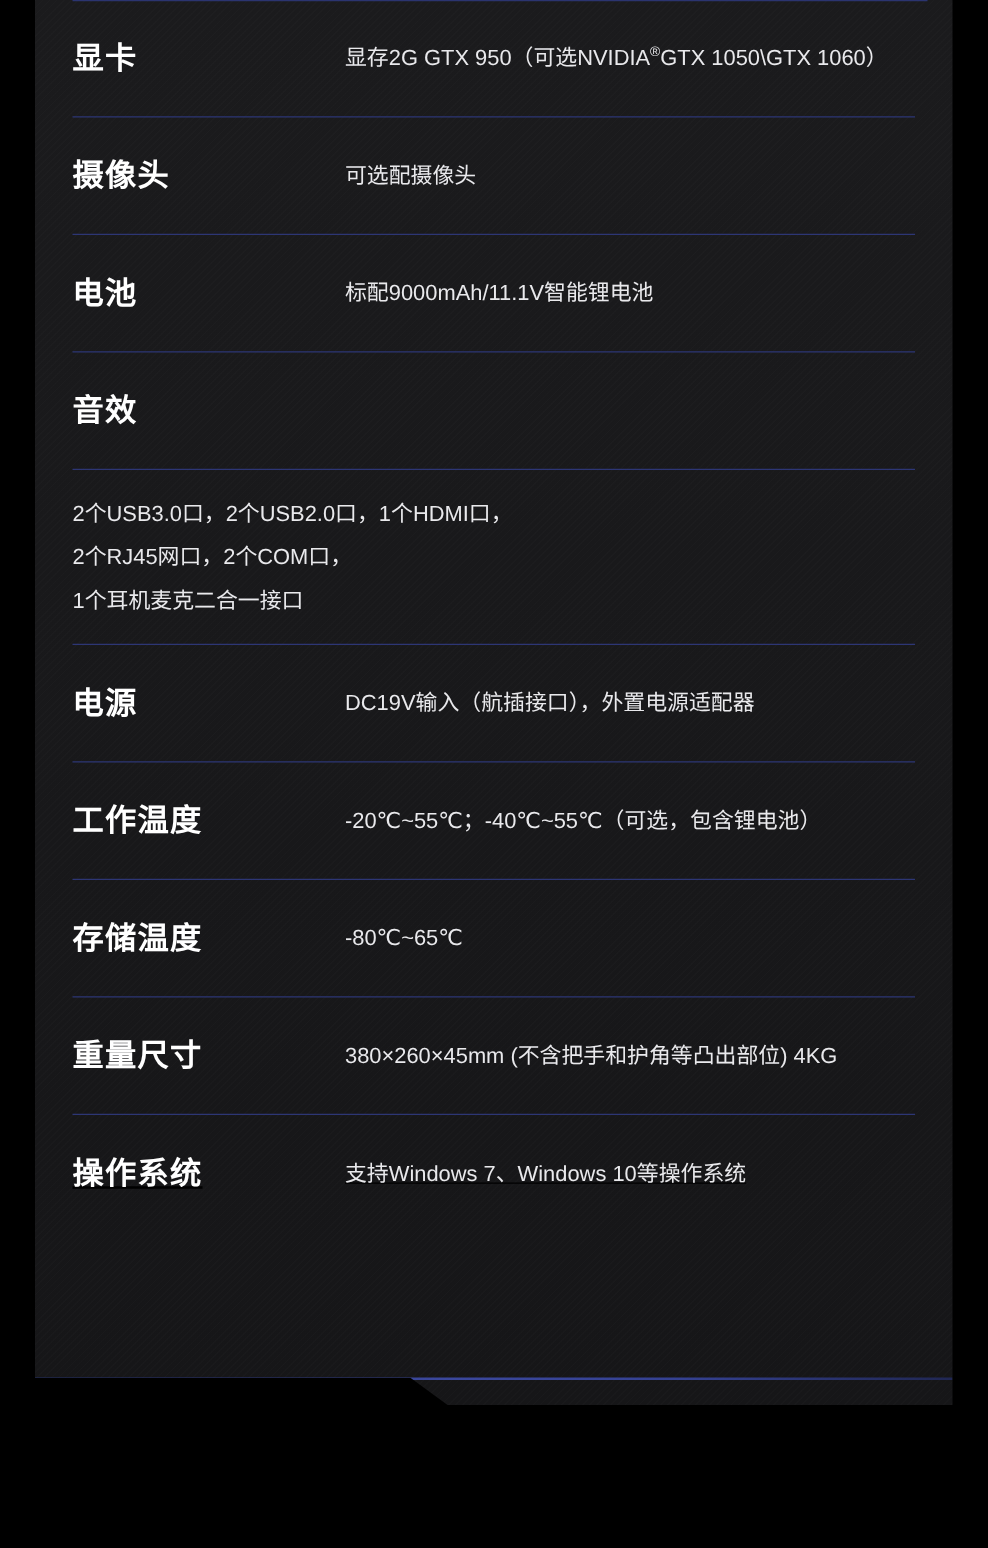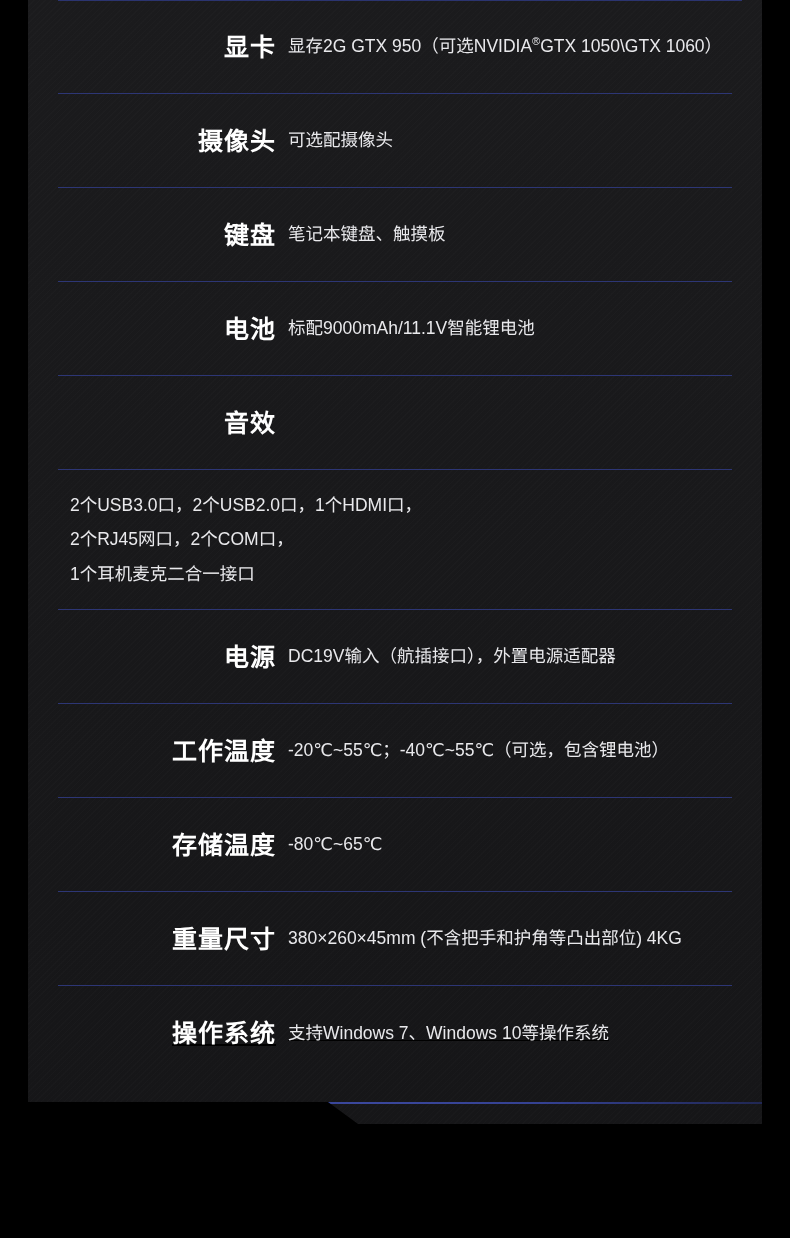--- a/index.html
+++ b/index.html
@@ -83,40 +83,39 @@
   .row.tall {
     min-height: 140px;
   }
   .row.first {
     min-height: 94px;
   }
 
   .cell-label {
     width: 218px;
     flex: 0 0 218px;
-    text-align: right;
+    text-align: left;
     color: #ffffff;
     font-size: 25px;
     font-weight: bold;
     letter-spacing: 1px;
     line-height: 1.2;
   }
 
   .cell-value {
     flex: 1 1 auto;
     color: #e9e9ec;
     font-size: 17.5px;
     line-height: 1.95;
     padding-right: 20px;
     font-weight: normal;
   }
   .cell-value .line {
     display: block;
     white-space: nowrap;
-    margin-left: 12px;
   }
   sup.reg {
     font-size: 11px;
     vertical-align: super;
     line-height: 0;
   }
 
   
   .top-divider {
     position: absolute;
@@ -147,26 +146,20 @@
             <span class="line">显存2G GTX 950（可选NVIDIA<sup class="reg">®</sup>GTX 1050\GTX 1060）</span>
           </div>
         </div>
         <div class="row">
           <div class="cell-label">摄像头</div>
           <div class="cell-value">
             <span class="line">可选配摄像头</span>
           </div>
         </div>
         <div class="row">
-          <div class="cell-label">键盘</div>
-          <div class="cell-value">
-            <span class="line">笔记本键盘、触摸板</span>
-          </div>
-        </div>
-        <div class="row">
           <div class="cell-label">电池</div>
           <div class="cell-value">
             <span class="line">标配9000mAh/11.1V智能锂电池</span>
           </div>
         </div>
         <div class="row">
           <div class="cell-label">音效</div>
         </div>
         <div class="row tall">
           <div class="cell-value">

